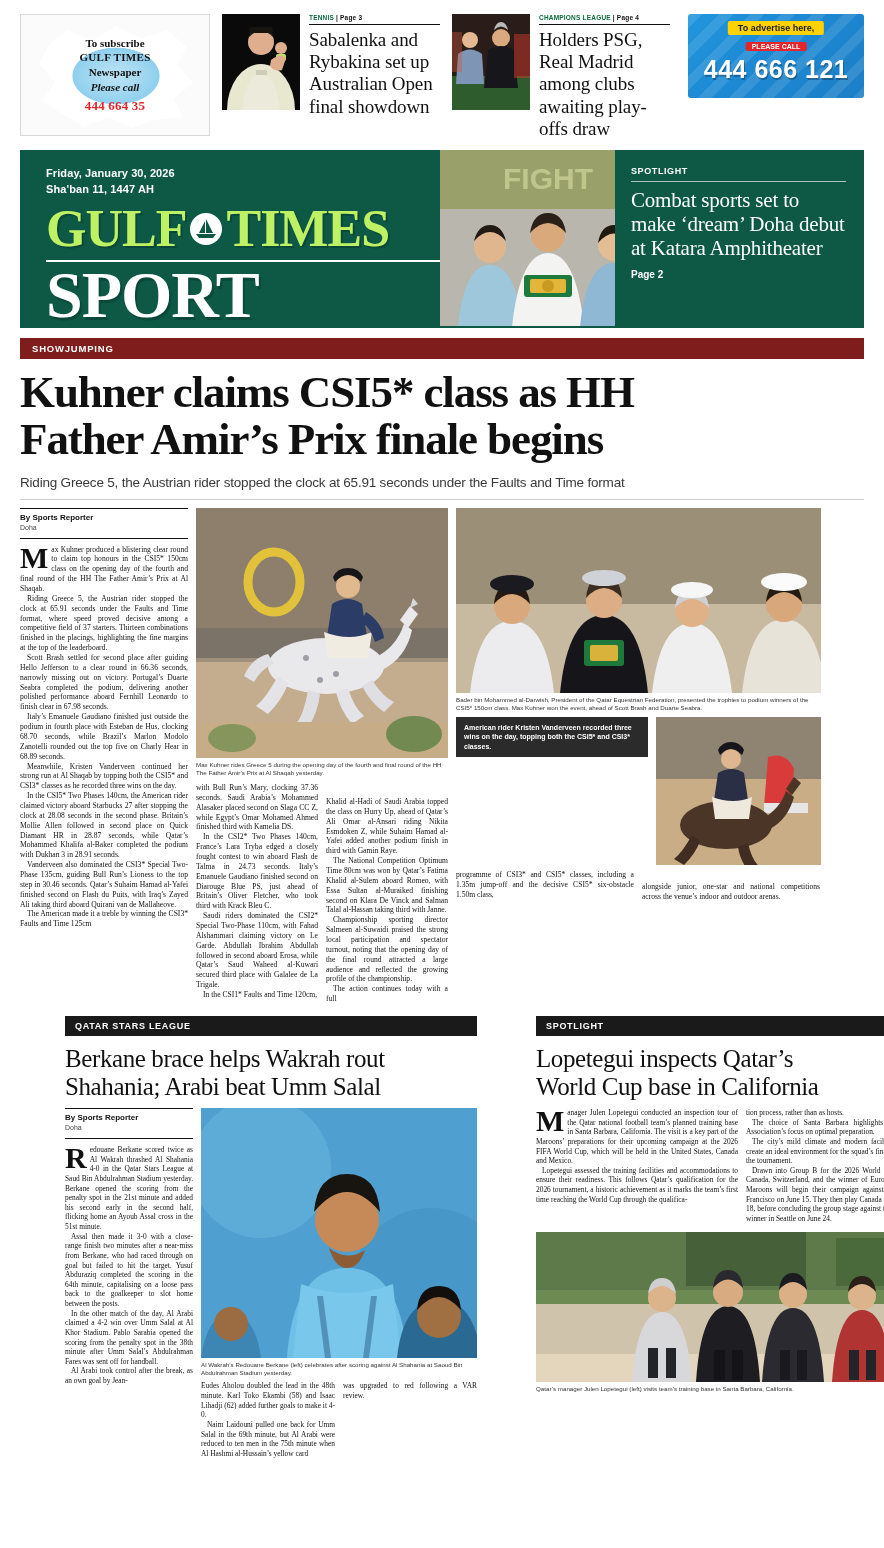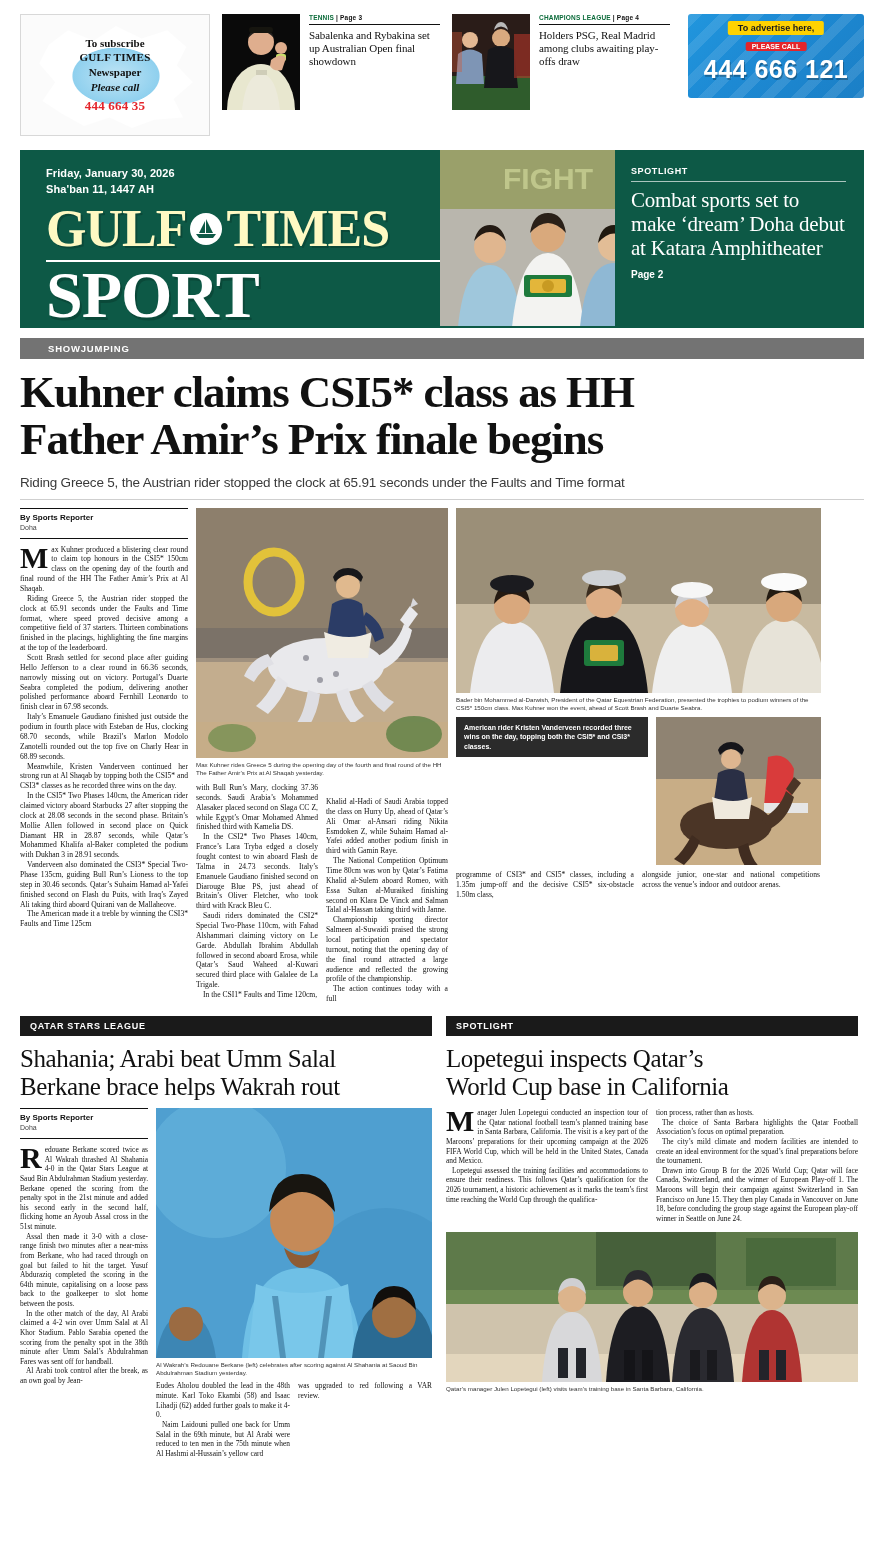--- a/index.html
+++ b/index.html
@@ -32,57 +32,57 @@
   .sub-txt .l3 { font-family:"Liberation Serif",serif; font-weight:bold; font-size:11px; color:#111;}
   .sub-txt .l4 { font-style:italic; font-weight:bold; font-size:11px; color:#111; margin-top:1px;}
   .sub-txt .l5 { font-weight:bold; font-size:13px; color:#e4252b; letter-spacing:.2px; margin-top:2px;}
 
   .teaser { display:flex; gap:9px; width:218px; }
   .teaser-photo { width:78px; height:96px; flex:0 0 78px; background:#1b1b1b; position:relative; overflow:hidden; }
   .teaser-body { flex:1; }
   .kicker { font-family:"Liberation Sans", sans-serif; font-size:6.5px; font-weight:bold; letter-spacing:.2px; border-bottom:1px solid #111; padding-bottom:3px; margin-bottom:4px; }
   .kicker .sec { color:#0b6b3a; }
   .kicker .pg { color:#111; }
-  .teaser-hl { font-size:11px; line-height:1.17; font-weight:normal; letter-spacing:-.1px; }
+  .teaser-hl { font-size:19px; line-height:1.17; font-weight:normal; letter-spacing:-.1px; }
 
   .advertise-ad { width:176px; height:84px; margin-left:auto; border-radius:3px; position:relative; overflow:hidden;
     background:linear-gradient(135deg,#2196dd 0%, #1d8ad4 40%, #1b7fc6 100%); }
   .ad-diag { position:absolute; inset:0;
     background:repeating-linear-gradient(135deg, rgba(255,255,255,.11) 0 10px, rgba(255,255,255,0) 10px 22px); }
   .ad-top { position:absolute; top:7px; left:50%; transform:translateX(-50%); background:#ffd200; color:#1b1b1b;
     font-family:"Liberation Sans",sans-serif; font-weight:bold; font-size:9px; padding:2px 10px; border-radius:2px; white-space:nowrap;}
   .ad-call { position:absolute; top:28px; left:50%; transform:translateX(-50%); color:#fff;
     font-family:"Liberation Sans",sans-serif; font-size:7px; font-weight:bold; background:#e4252b; padding:1px 6px; border-radius:2px;}
   .ad-num { position:absolute; top:41px; left:0; right:0; text-align:center; color:#fff;
     font-family:"Liberation Sans",sans-serif; font-weight:bold; font-size:25px; letter-spacing:.5px;
     text-shadow:1px 2px 0 rgba(0,0,0,.28); }
 
   
   .masthead { display:flex; height:178px; background:#0d5946; position:relative; overflow:hidden; }
   .mh-left { width:420px; padding:16px 0 0 26px; position:relative; z-index:3; }
   .mh-date { color:#fff; font-family:"Liberation Sans",sans-serif; font-size:11px; font-weight:bold; line-height:1.42; letter-spacing:.1px;}
   .gt-line { display:flex; align-items:center; margin-top:6px; }
-  .gt-word { color:#fef9c3; font-family:"Liberation Serif",serif; font-weight:bold; font-size:52px; letter-spacing:-1px; line-height:1;
+  .gt-word { color:#bef264; font-family:"Liberation Serif",serif; font-weight:bold; font-size:52px; letter-spacing:-1px; line-height:1;
     text-shadow:2px 2px 0 rgba(0,0,0,.18); }
   .gt-logo { width:32px; height:32px; border-radius:50%; background:#fff; margin:0 4px; position:relative; flex:0 0 32px; }
   .gt-logo svg { position:absolute; left:4px; top:5px; }
   .mh-rule { height:2px; background:#fff; width:394px; margin:5px 0 2px; }
   .mh-sport { color:#fff; font-family:"Liberation Serif",serif; font-weight:bold; font-size:66px; line-height:.95; letter-spacing:-1px;
     text-shadow:2px 3px 0 rgba(0,0,0,.18); }
 
   .mh-photo { position:absolute; left:420px; top:0; width:215px; height:176px; overflow:hidden; }
   .mh-spot { position:absolute; right:0; top:0; width:249px; height:178px; background:#0d5946; padding:16px 18px 0 16px; z-index:4;}
   .spot-k { color:#fff; font-family:"Liberation Sans",sans-serif; font-weight:bold; font-size:9px; letter-spacing:.6px;
     border-bottom:1px solid rgba(255,255,255,.65); padding-bottom:5px; }
   .spot-h { color:#fff; font-size:21px; line-height:1.14; margin-top:7px; letter-spacing:-.2px;}
   .spot-p { color:#fff; font-family:"Liberation Sans",sans-serif; font-weight:bold; font-size:10px; margin-top:8px;}
 
   
-  .sec-bar { background:#737373; color:#fff; font-family:"Liberation Sans",sans-serif; font-weight:bold;
-    font-size:9.5px; letter-spacing:.8px; padding:5px 28px; margin-top:10px; }
+  .sec-bar { background:#7f1d1d; color:#fff; font-family:"Liberation Sans",sans-serif; font-weight:bold;
+    font-size:9.5px; letter-spacing:.8px; padding:5px 12px; margin-top:10px; }
 
   
   .main-hl { font-family:"Liberation Serif", serif; font-weight:bold; font-size:45px; line-height:1.04;
     letter-spacing:-1.1px; margin-top:10px; }
   .main-hl div { white-space:nowrap; }
   .standfirst { font-family:"Liberation Sans",sans-serif; font-size:13.5px; color:#3a3a3a; margin-top:12px;
     border-bottom:1px solid #cfcfcf; padding-bottom:9px; letter-spacing:-.2px;}
 
   
   .main-grid { display:flex; gap:8px; margin-top:8px; }
@@ -99,21 +99,21 @@
   .ph { width:100%; position:relative; overflow:hidden; background:#ddd; }
   .cap { font-family:"Liberation Sans",sans-serif; font-size:6.2px; line-height:1.32; color:#333; padding:3px 0 0; }
   .cap-dark { background:#2b2b2b; color:#fff; font-family:"Liberation Sans",sans-serif; font-weight:bold;
     font-size:7px; line-height:1.35; padding:6px 8px; }
 
   .right-col { width:365px; }
   .rgrid { display:flex; gap:8px; }
 
   
   .bottom { display:flex; gap:14px; margin-top:12px; }
-  .b-half { width:412px; }
+  .b-half { width:412px;margin-left:45px; }
   .b-sec { background:#1a1a1a; color:#fff; font-family:"Liberation Sans",sans-serif; font-weight:bold;
     font-size:9px; letter-spacing:.7px; padding:5px 10px; }
   .b-hl { font-size:25px; line-height:1.1; margin-top:9px; letter-spacing:-.4px; }
   .b-grid { display:flex; gap:8px; margin-top:8px; }
   .b-col { width:128px; }
   .b-body { font-size:7.4px; line-height:1.3; text-align:justify; }
   .b-body p { margin:0; text-indent:6px; }
   .b-body p.first { text-indent:0; }
 
   
@@ -392,35 +392,35 @@
         </div>
       </div>
 
       <div class="rgrid" style="margin-top:5px">
         <div style="width:178px">
           <div class="bodytxt" style="margin-top:0">
             <p class="first">programme of CSI3* and CSI5* classes, including a 1.35m jump-off and the decisive CSI5* six-obstacle 1.50m class,</p>
           </div>
         </div>
         <div style="width:178px">
-          <div class="bodytxt" style="margin-top:0">
+          <div class="bodytxt" style="margin-top:12px">
             <p class="first">alongside junior, one-star and national competitions across the venue’s indoor and outdoor arenas.</p>
           </div>
         </div>
       </div>
     </div>
   </div>
 
   <div class="bottom">
 
     <div class="b-half">
       <div class="b-sec">QATAR STARS LEAGUE</div>
       <div class="b-hl">
+        <div>Berkane brace helps Wakrah rout</div>
         <div>Shahania; Arabi beat Umm Salal</div>
-        <div>Berkane brace helps Wakrah rout</div>
       </div>
       <div class="b-grid">
         <div class="b-col">
           <div class="byline">
             <span>By Sports Reporter</span>
             <span class="city">Doha</span>
           </div>
           <div class="b-body" style="margin-top:6px">
             <p class="first"><span class="dropcap">R</span><span>edouane Berkane scored twice as Al Wakrah thrashed Al Shahania 4-0 in the Qatar Stars League at Saud Bin Abdulrahman Stadium yesterday. Berkane opened the scoring from the penalty spot in the 21st minute and added his second early in the second half, flicking home an Ayoub Assal cross in the 51st minute.</span></p>
             <p>Assal then made it 3-0 with a close-range finish two minutes after a near-miss from Berkane, who had raced through on goal but failed to hit the target. Yusuf Abduraziq completed the scoring in the 64th minute, capitalising on a loose pass back to the goalkeeper to slot home between the posts.</p>

